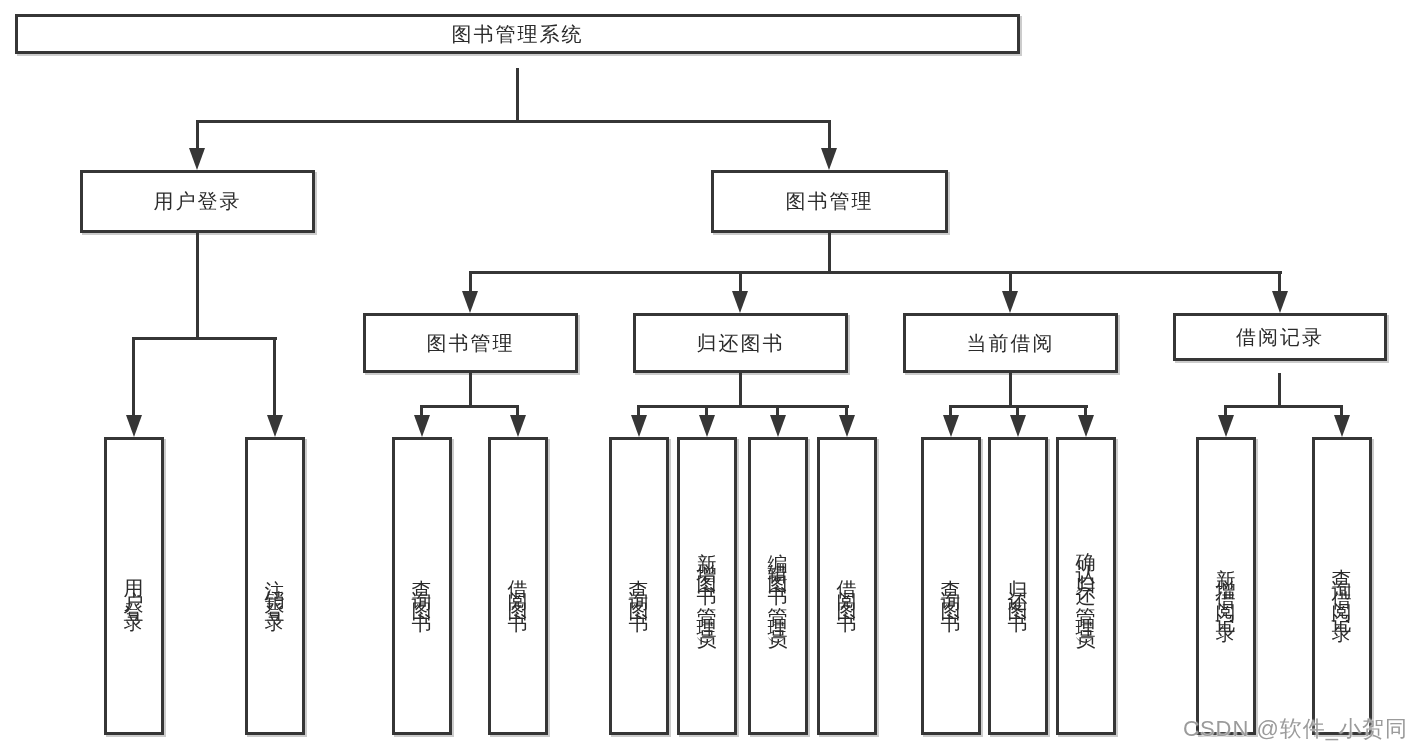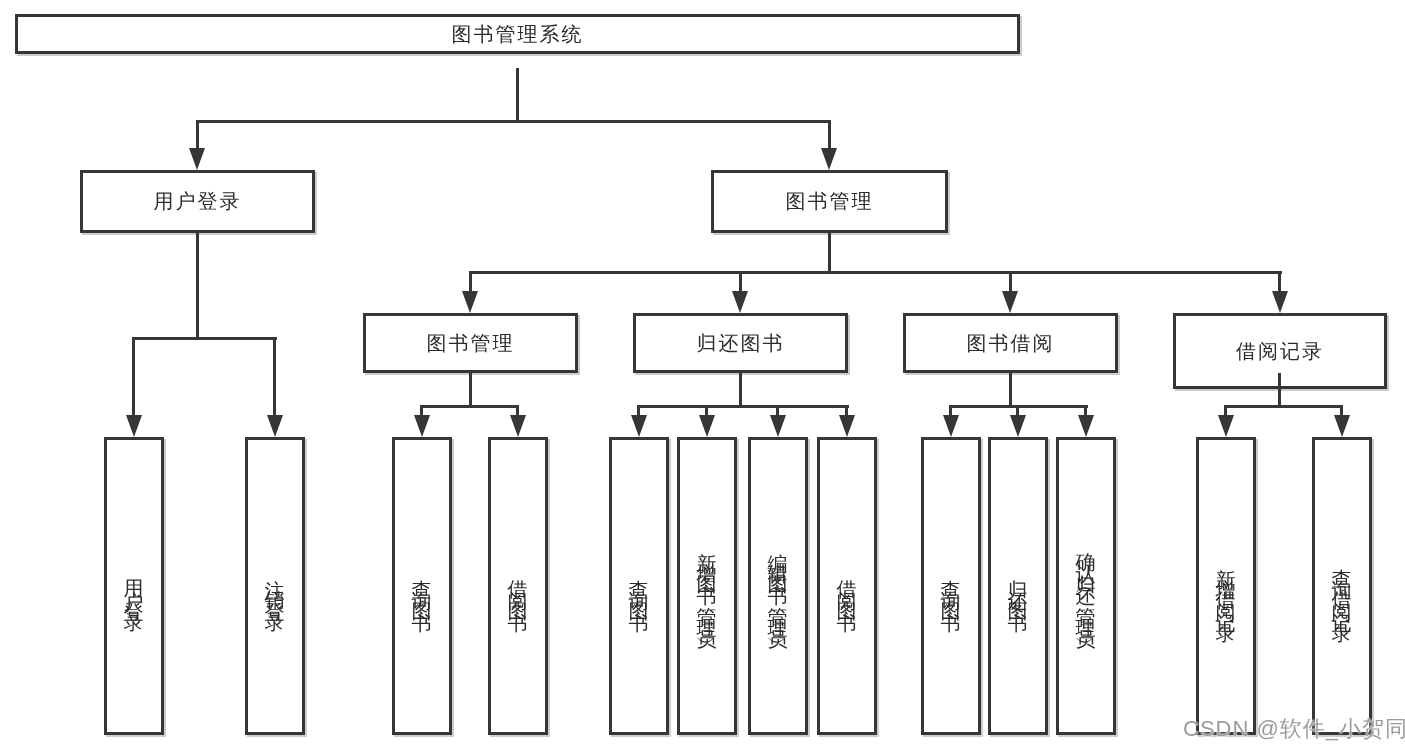--- a/index.html
+++ b/index.html
@@ -70,22 +70,22 @@
   <div class="ah" style="left:462px;top:291px"></div>
   <div class="vline" style="left:739px;top:271px;width:3px;height:20px"></div>
   <div class="ah" style="left:732px;top:291px"></div>
   <div class="vline" style="left:1009px;top:271px;width:3px;height:20px"></div>
   <div class="ah" style="left:1002px;top:291px"></div>
   <div class="vline" style="left:1278px;top:271px;width:3px;height:20px"></div>
   <div class="ah" style="left:1272px;top:291px"></div>
 
   <div class="box lvl" style="left:363px;top:313px;width:215px;height:60px">图书管理</div>
   <div class="box lvl" style="left:633px;top:313px;width:215px;height:60px">归还图书</div>
-  <div class="box lvl" style="left:903px;top:313px;width:215px;height:60px">图书借阅</div>
-  <div class="box lvl" style="left:1173px;top:313px;width:214px;height:76px">借阅记录</div>
+  <div class="box lvl" style="left:903px;top:313px;width:215px;height:60px">当前借阅</div>
+  <div class="box lvl" style="left:1173px;top:313px;width:214px;height:48px">借阅记录</div>
 
   <div class="vline" style="left:469px;top:373px;width:3px;height:32px"></div>
   <div class="hline" style="left:420px;top:405px;width:99px;height:3px"></div>
   <div class="vline" style="left:420px;top:405px;width:3px;height:10px"></div>
   <div class="ah" style="left:414px;top:415px"></div>
   <div class="vline" style="left:516px;top:405px;width:3px;height:10px"></div>
   <div class="ah" style="left:510px;top:415px"></div>
 
   <div class="vline" style="left:739px;top:373px;width:3px;height:32px"></div>
   <div class="hline" style="left:637px;top:405px;width:212px;height:3px"></div>

